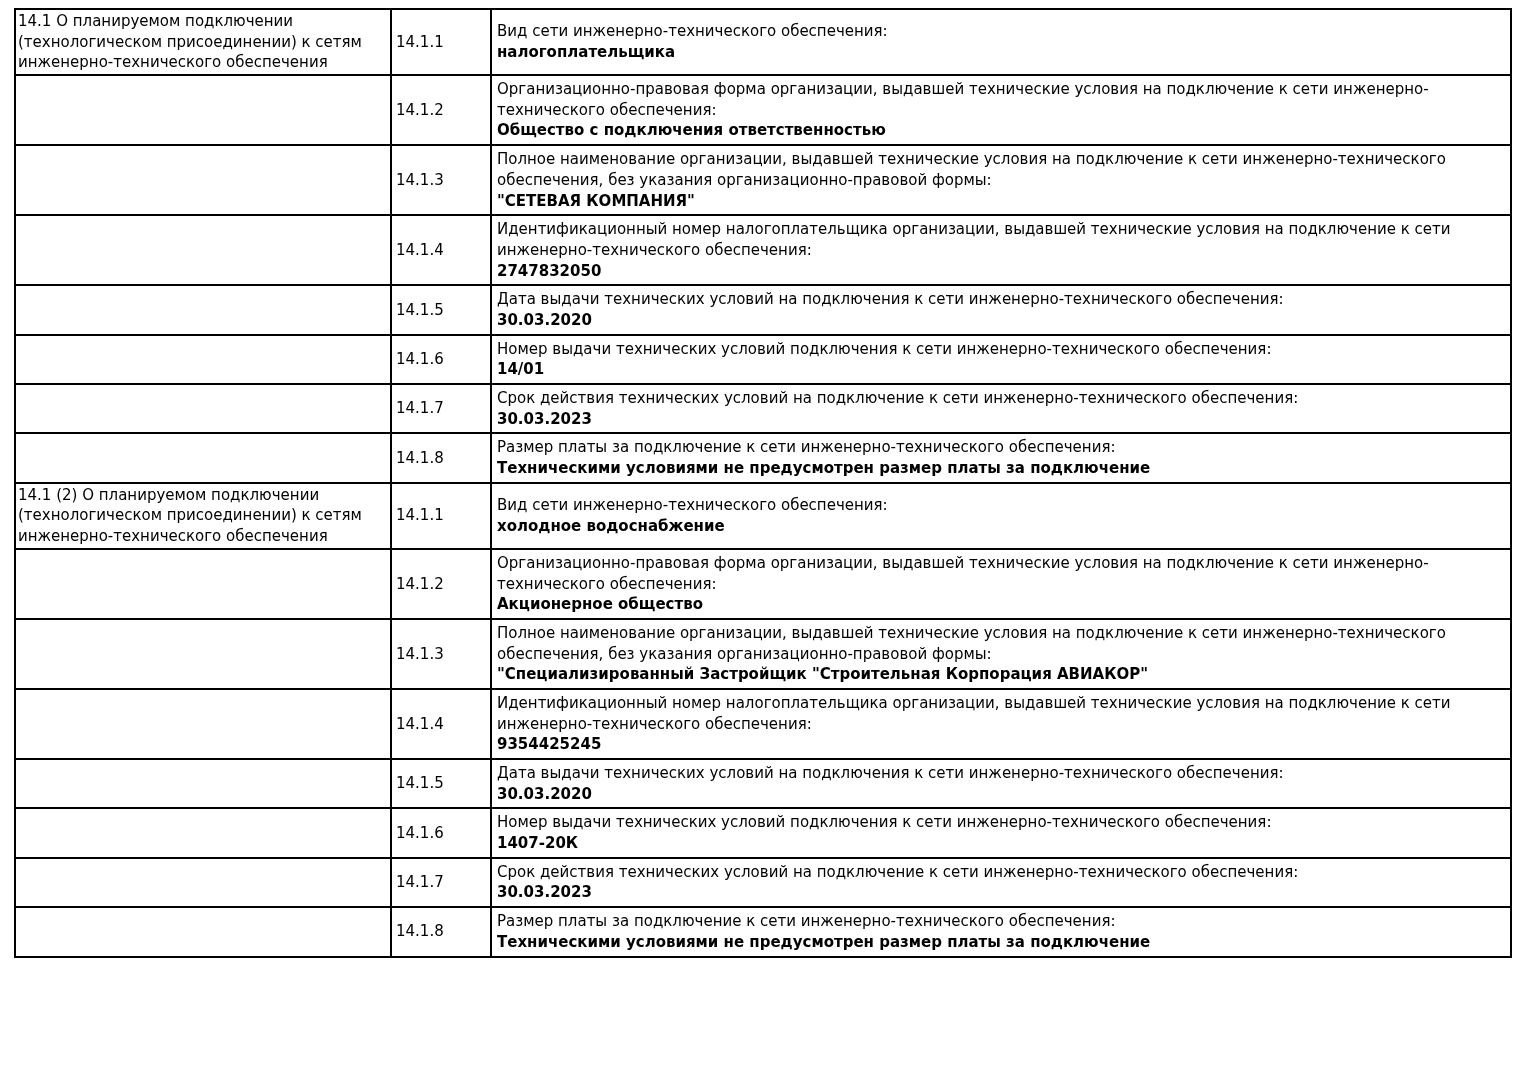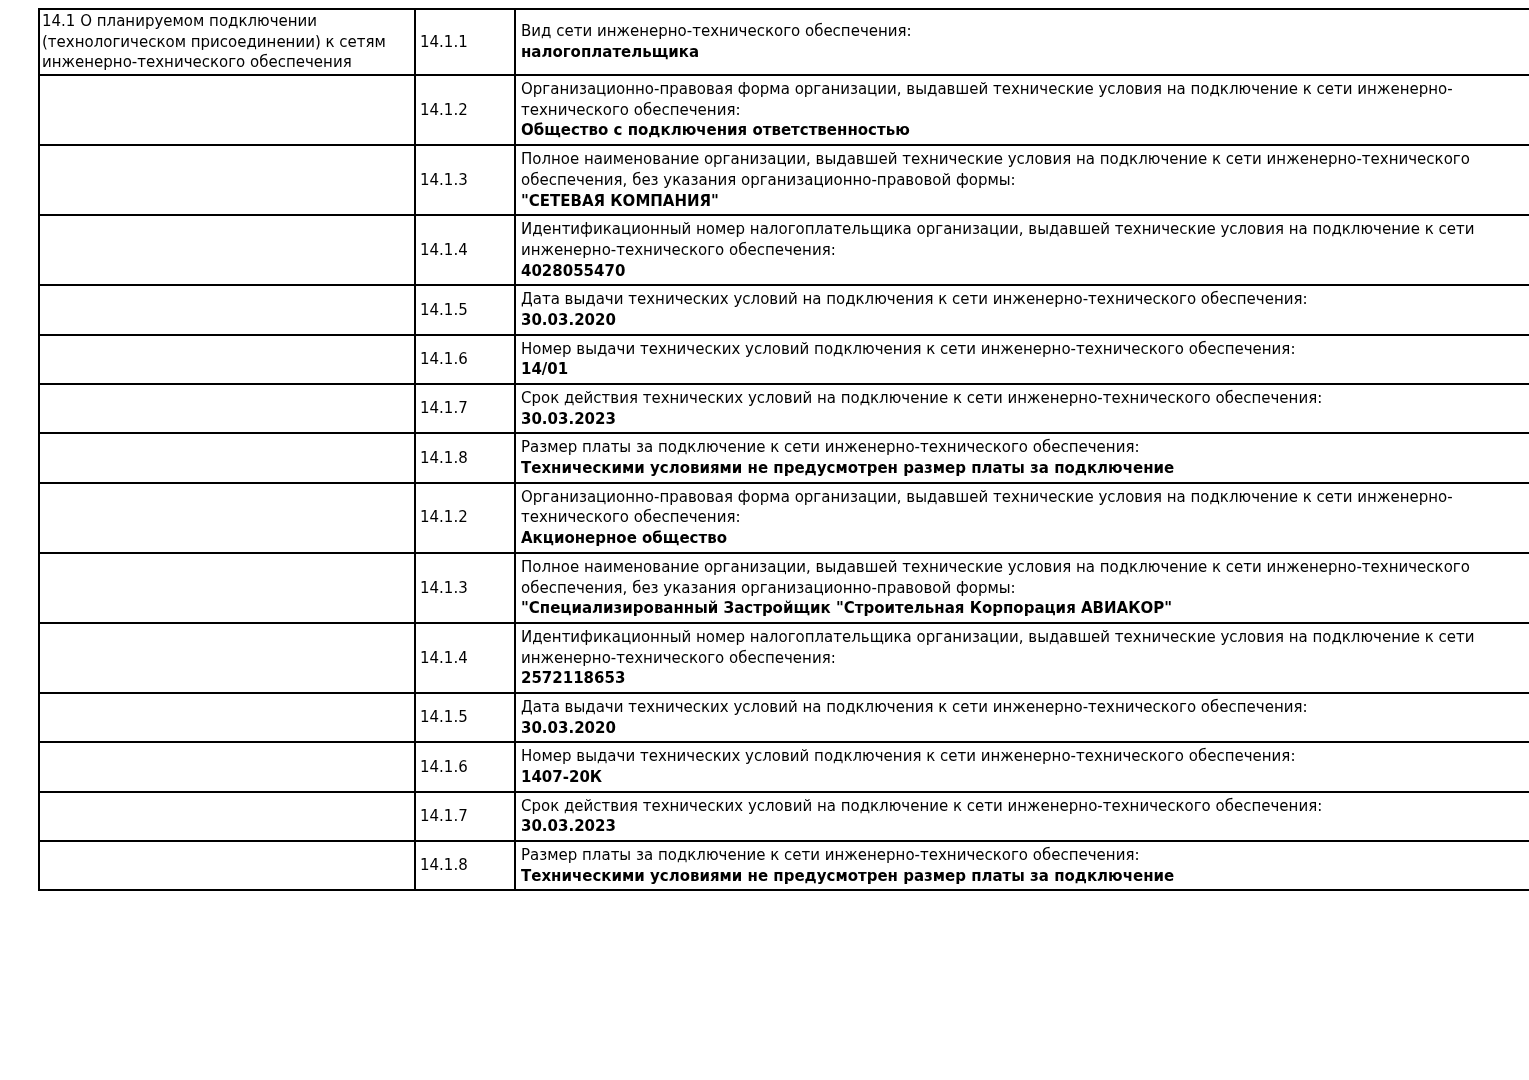--- a/index.html
+++ b/index.html
@@ -10,21 +10,20 @@
   body {
     width: 1529px;
     height: 1080px;
     font-family: "DejaVu Sans", "Liberation Sans", sans-serif;
     font-size: 15px;
     color: #000000;
     line-height: 1.38;
   }
   .page {
     padding: 8px 15px 0 14px;
-    margin-left: 24px;
   }
   table.doc-table {
     border-collapse: collapse;
     width: 1496px;
     table-layout: fixed;
   }
   table.doc-table td {
     border: 2px solid #000000;
     overflow: hidden;
   }
@@ -83,21 +82,21 @@
           <td class="cell-content">
             <div class="label">Полное наименование организации, выдавшей технические условия на подключение к сети инженерно-технического обеспечения, без указания организационно-правовой формы:</div>
             <div class="value">"СЕТЕВАЯ КОМПАНИЯ"</div>
           </td>
         </tr>
         <tr>
           <td class="cell-group"></td>
           <td class="cell-num">14.1.4</td>
           <td class="cell-content">
             <div class="label">Идентификационный номер налогоплательщика организации, выдавшей технические условия на подключение к сети инженерно-технического обеспечения:</div>
-            <div class="value">4028055470</div>
+            <div class="value">2747832050</div>
           </td>
         </tr>
         <tr>
           <td class="cell-group"></td>
           <td class="cell-num">14.1.5</td>
           <td class="cell-content">
             <div class="label">Дата выдачи технических условий на подключения к сети инженерно-технического обеспечения:</div>
             <div class="value">30.03.2020</div>
           </td>
         </tr>
@@ -119,41 +118,49 @@
         </tr>
         <tr>
           <td class="cell-group"></td>
           <td class="cell-num">14.1.8</td>
           <td class="cell-content">
             <div class="label">Размер платы за подключение к сети инженерно-технического обеспечения:</div>
             <div class="value">Техническими условиями не предусмотрен размер платы за подключение</div>
           </td>
         </tr>
         <tr>
+          <td class="cell-group">14.1 (2) О планируемом подключении (технологическом присоединении) к сетям инженерно-технического обеспечения</td>
+          <td class="cell-num">14.1.1</td>
+          <td class="cell-content">
+            <div class="label">Вид сети инженерно-технического обеспечения:</div>
+            <div class="value">холодное водоснабжение</div>
+          </td>
+        </tr>
+        <tr>
           <td class="cell-group"></td>
           <td class="cell-num">14.1.2</td>
           <td class="cell-content">
             <div class="label">Организационно-правовая форма организации, выдавшей технические условия на подключение к сети инженерно-технического обеспечения:</div>
             <div class="value">Акционерное общество</div>
           </td>
         </tr>
         <tr>
           <td class="cell-group"></td>
           <td class="cell-num">14.1.3</td>
           <td class="cell-content">
             <div class="label">Полное наименование организации, выдавшей технические условия на подключение к сети инженерно-технического обеспечения, без указания организационно-правовой формы:</div>
             <div class="value">"Специализированный Застройщик "Строительная Корпорация АВИАКОР"</div>
           </td>
         </tr>
         <tr>
           <td class="cell-group"></td>
           <td class="cell-num">14.1.4</td>
           <td class="cell-content">
             <div class="label">Идентификационный номер налогоплательщика организации, выдавшей технические условия на подключение к сети инженерно-технического обеспечения:</div>
-            <div class="value">2572118653</div>
+            <div class="value">9354425245</div>
           </td>
         </tr>
         <tr>
           <td class="cell-group"></td>
           <td class="cell-num">14.1.5</td>
           <td class="cell-content">
             <div class="label">Дата выдачи технических условий на подключения к сети инженерно-технического обеспечения:</div>
             <div class="value">30.03.2020</div>
           </td>
         </tr>

